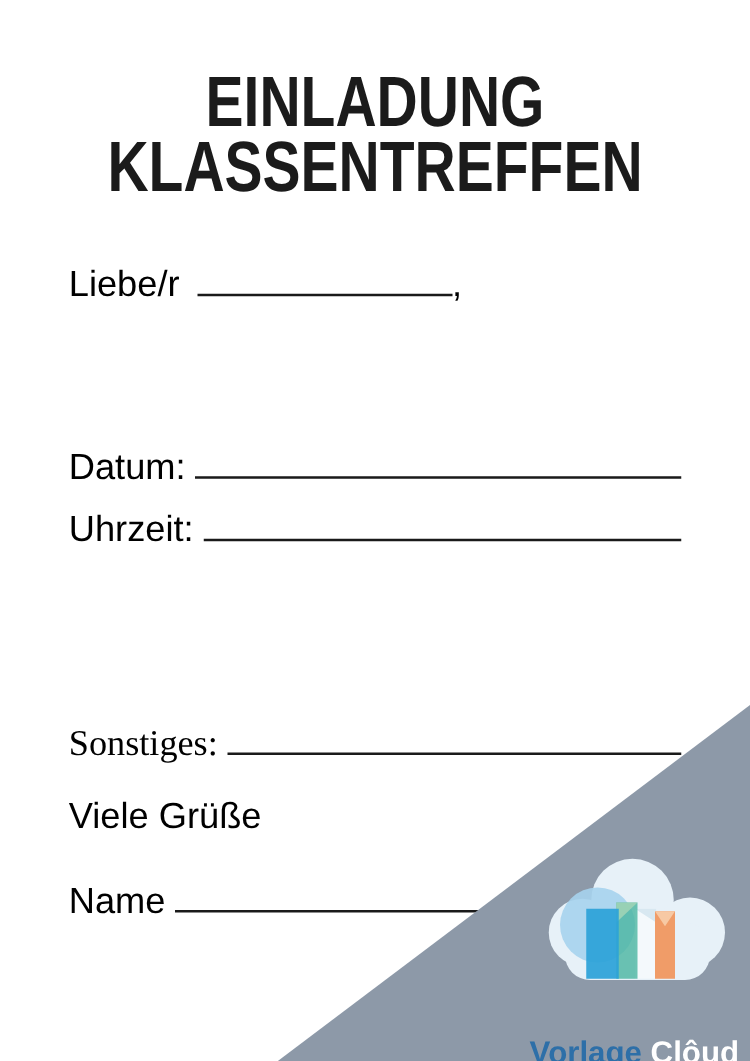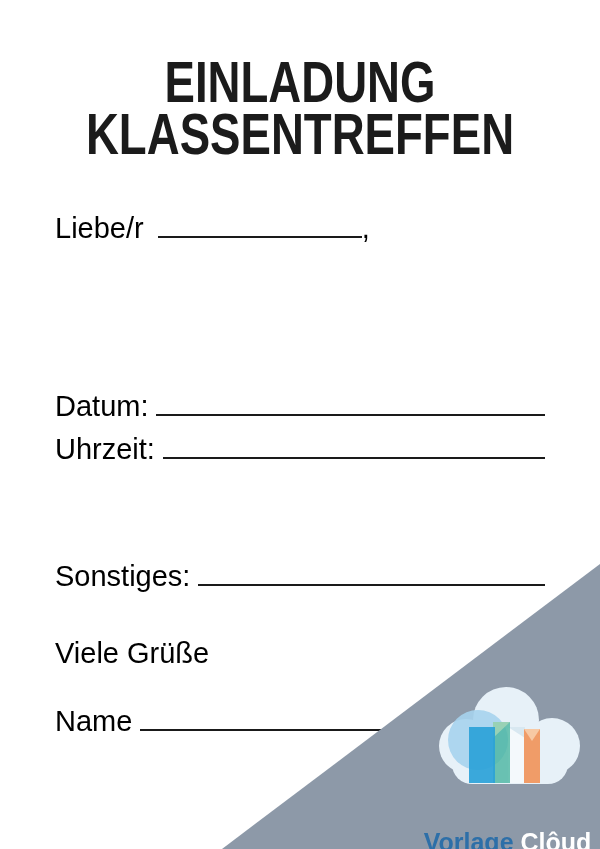--- a/index.html
+++ b/index.html
@@ -33,24 +33,24 @@
     display:inline-block;height:24px;
     border-bottom:2px solid #1a1a1a;
     margin-left:8px;
   }
   .row-liebe{top:211px;}
   .row-liebe .blank{width:204px;margin-left:14px;}
   .intro{
     position:absolute;left:55px;top:262px;width:520px;
     font-size:29px;line-height:40px;color:#1c1c1c;
   }
-  .row-datum{top:389px;width:490px;text-align:right;}
-  .row-uhrzeit{top:432px;width:490px;}
+  .row-datum{top:357px;width:490px;text-align:right;}
+  .row-uhrzeit{top:407px;width:490px;}
   .row-ort{top:494px;width:490px;}
-  .row-sonstiges{top:559px;width:490px;}
+  .row-sonstiges{top:578px;width:490px;font-family:Liberation Serif, serif;}
   .row-datum .blank,.row-uhrzeit .blank,.row-ort .blank,.row-sonstiges .blank{flex:1;}
   .row-viele{top:636px;justify-content:flex-end;}
   .row-name{top:704px;}
   .row-name .blank{width:245px;}
 
   
   .corner-triangle{
     position:absolute;left:222px;top:564px;width:378px;height:285px;
     background:#8d99a8;
     clip-path:polygon(100% 0, 100% 100%, 0 100%);

